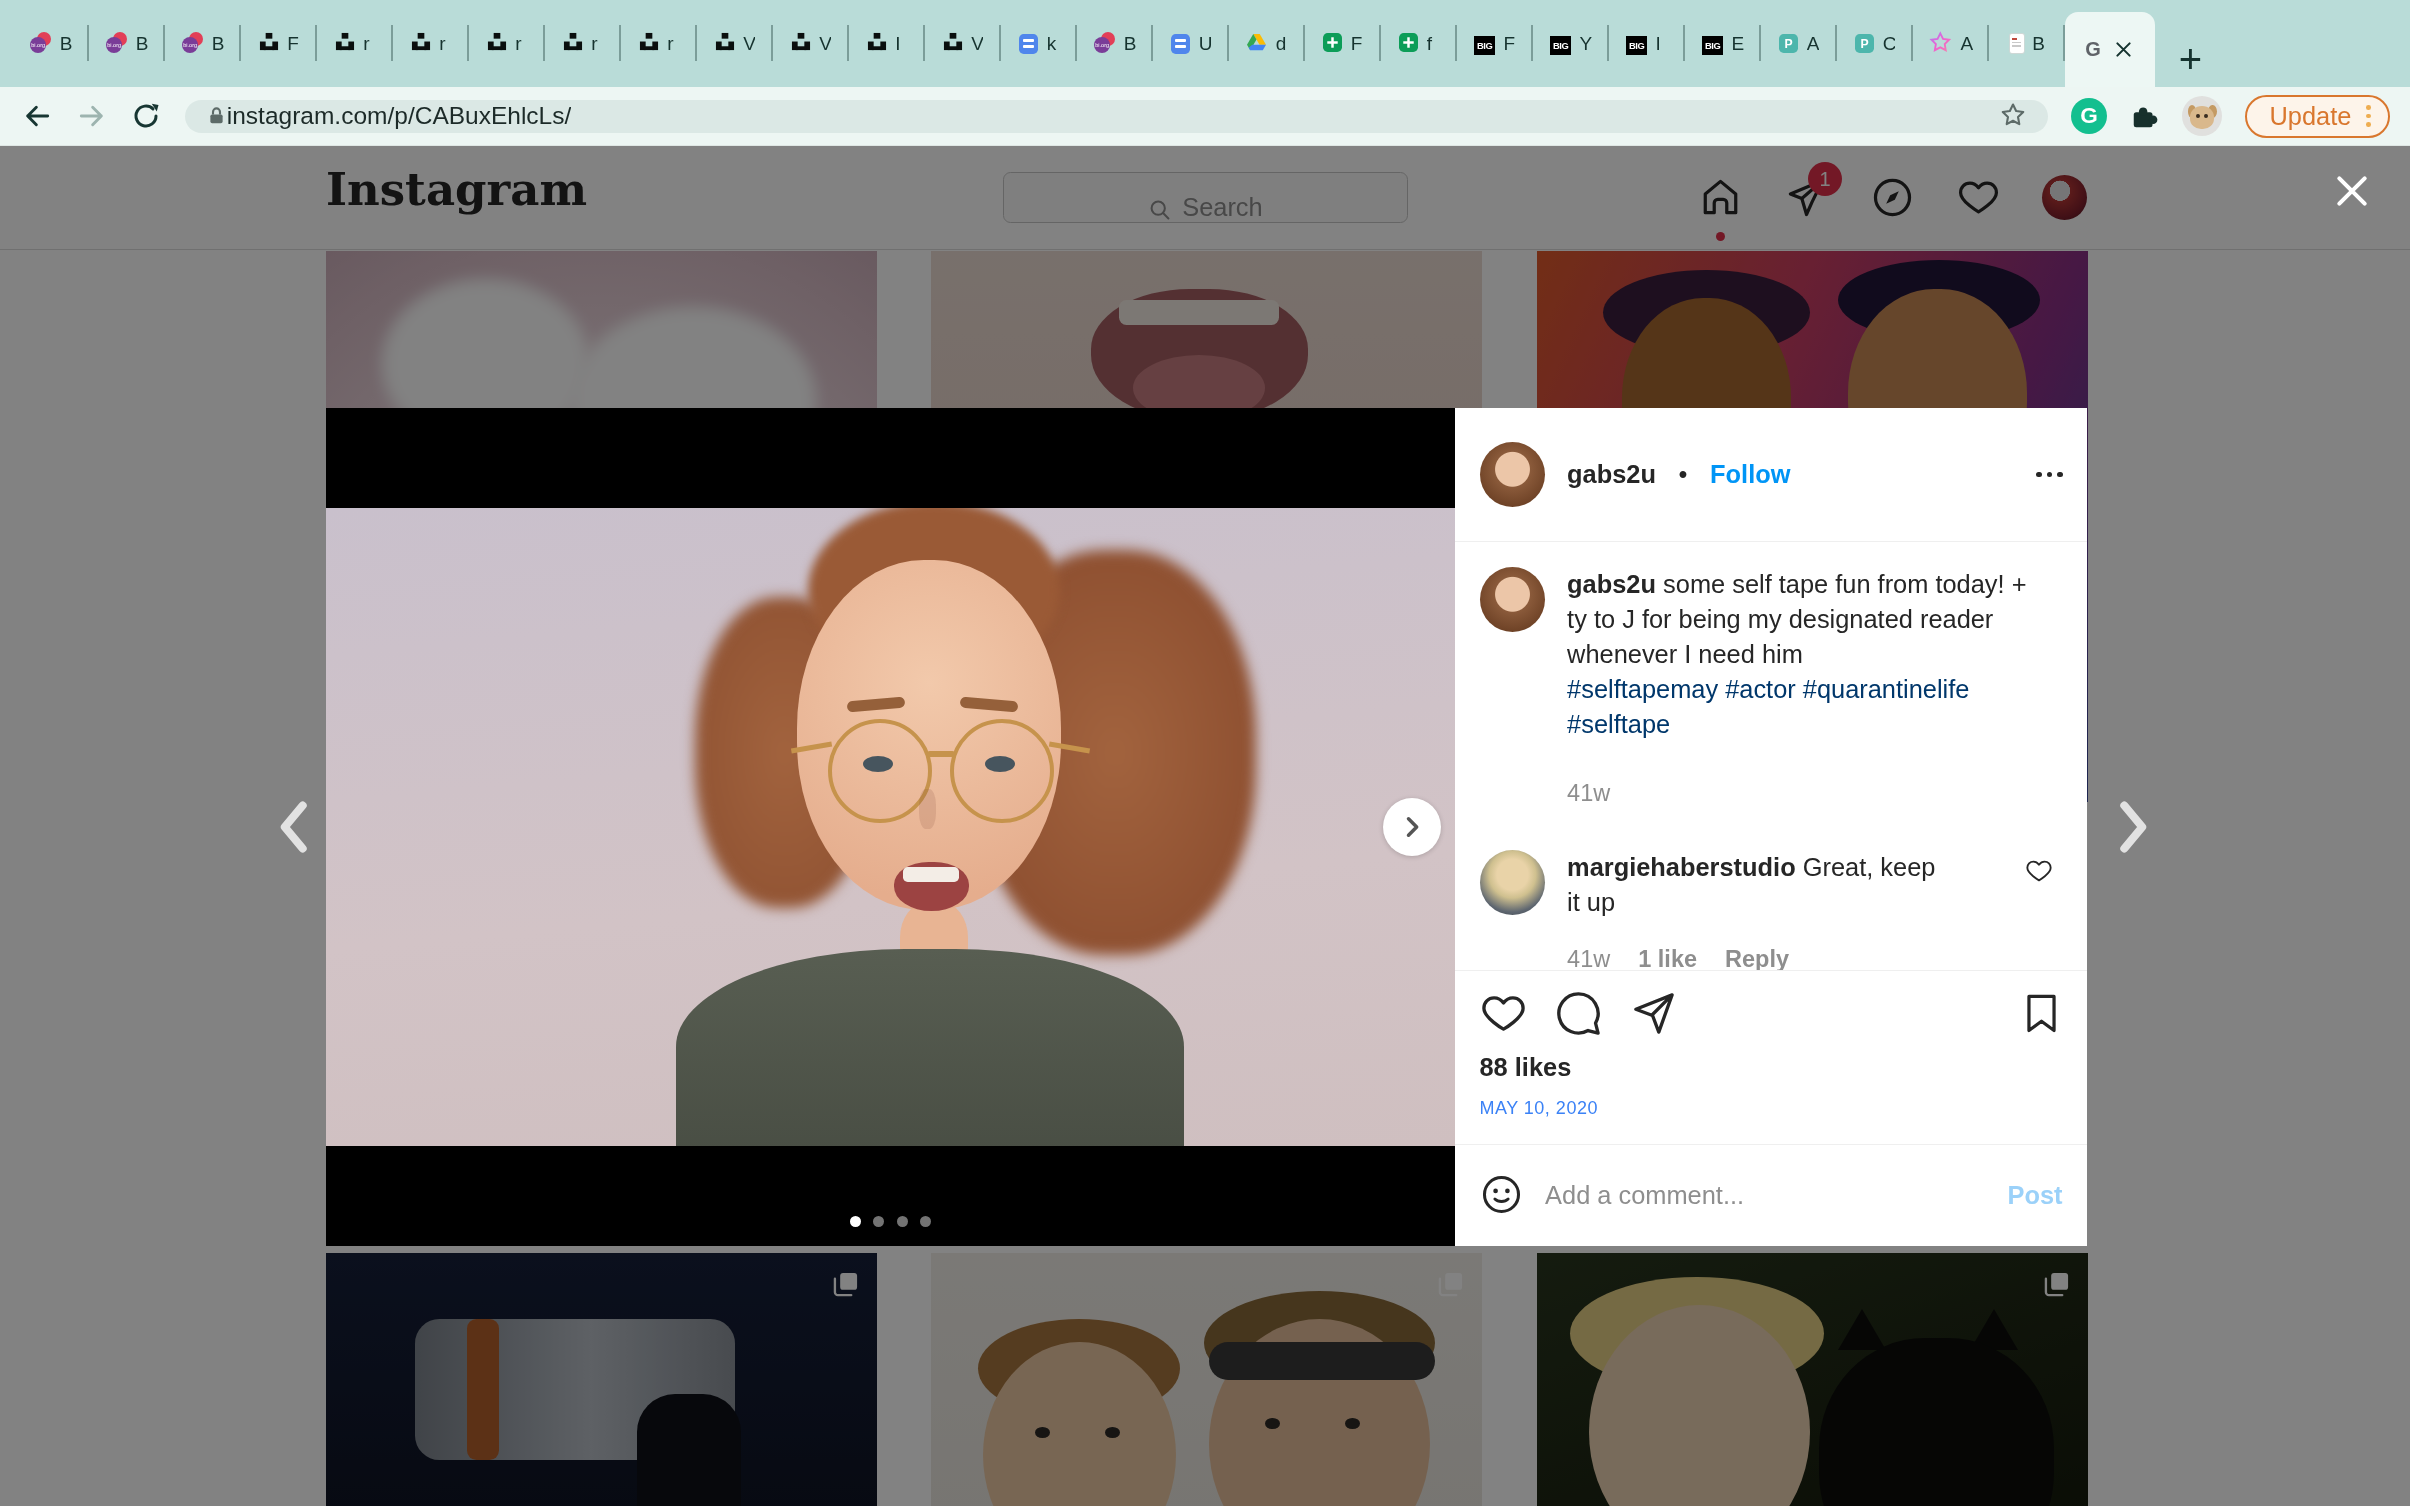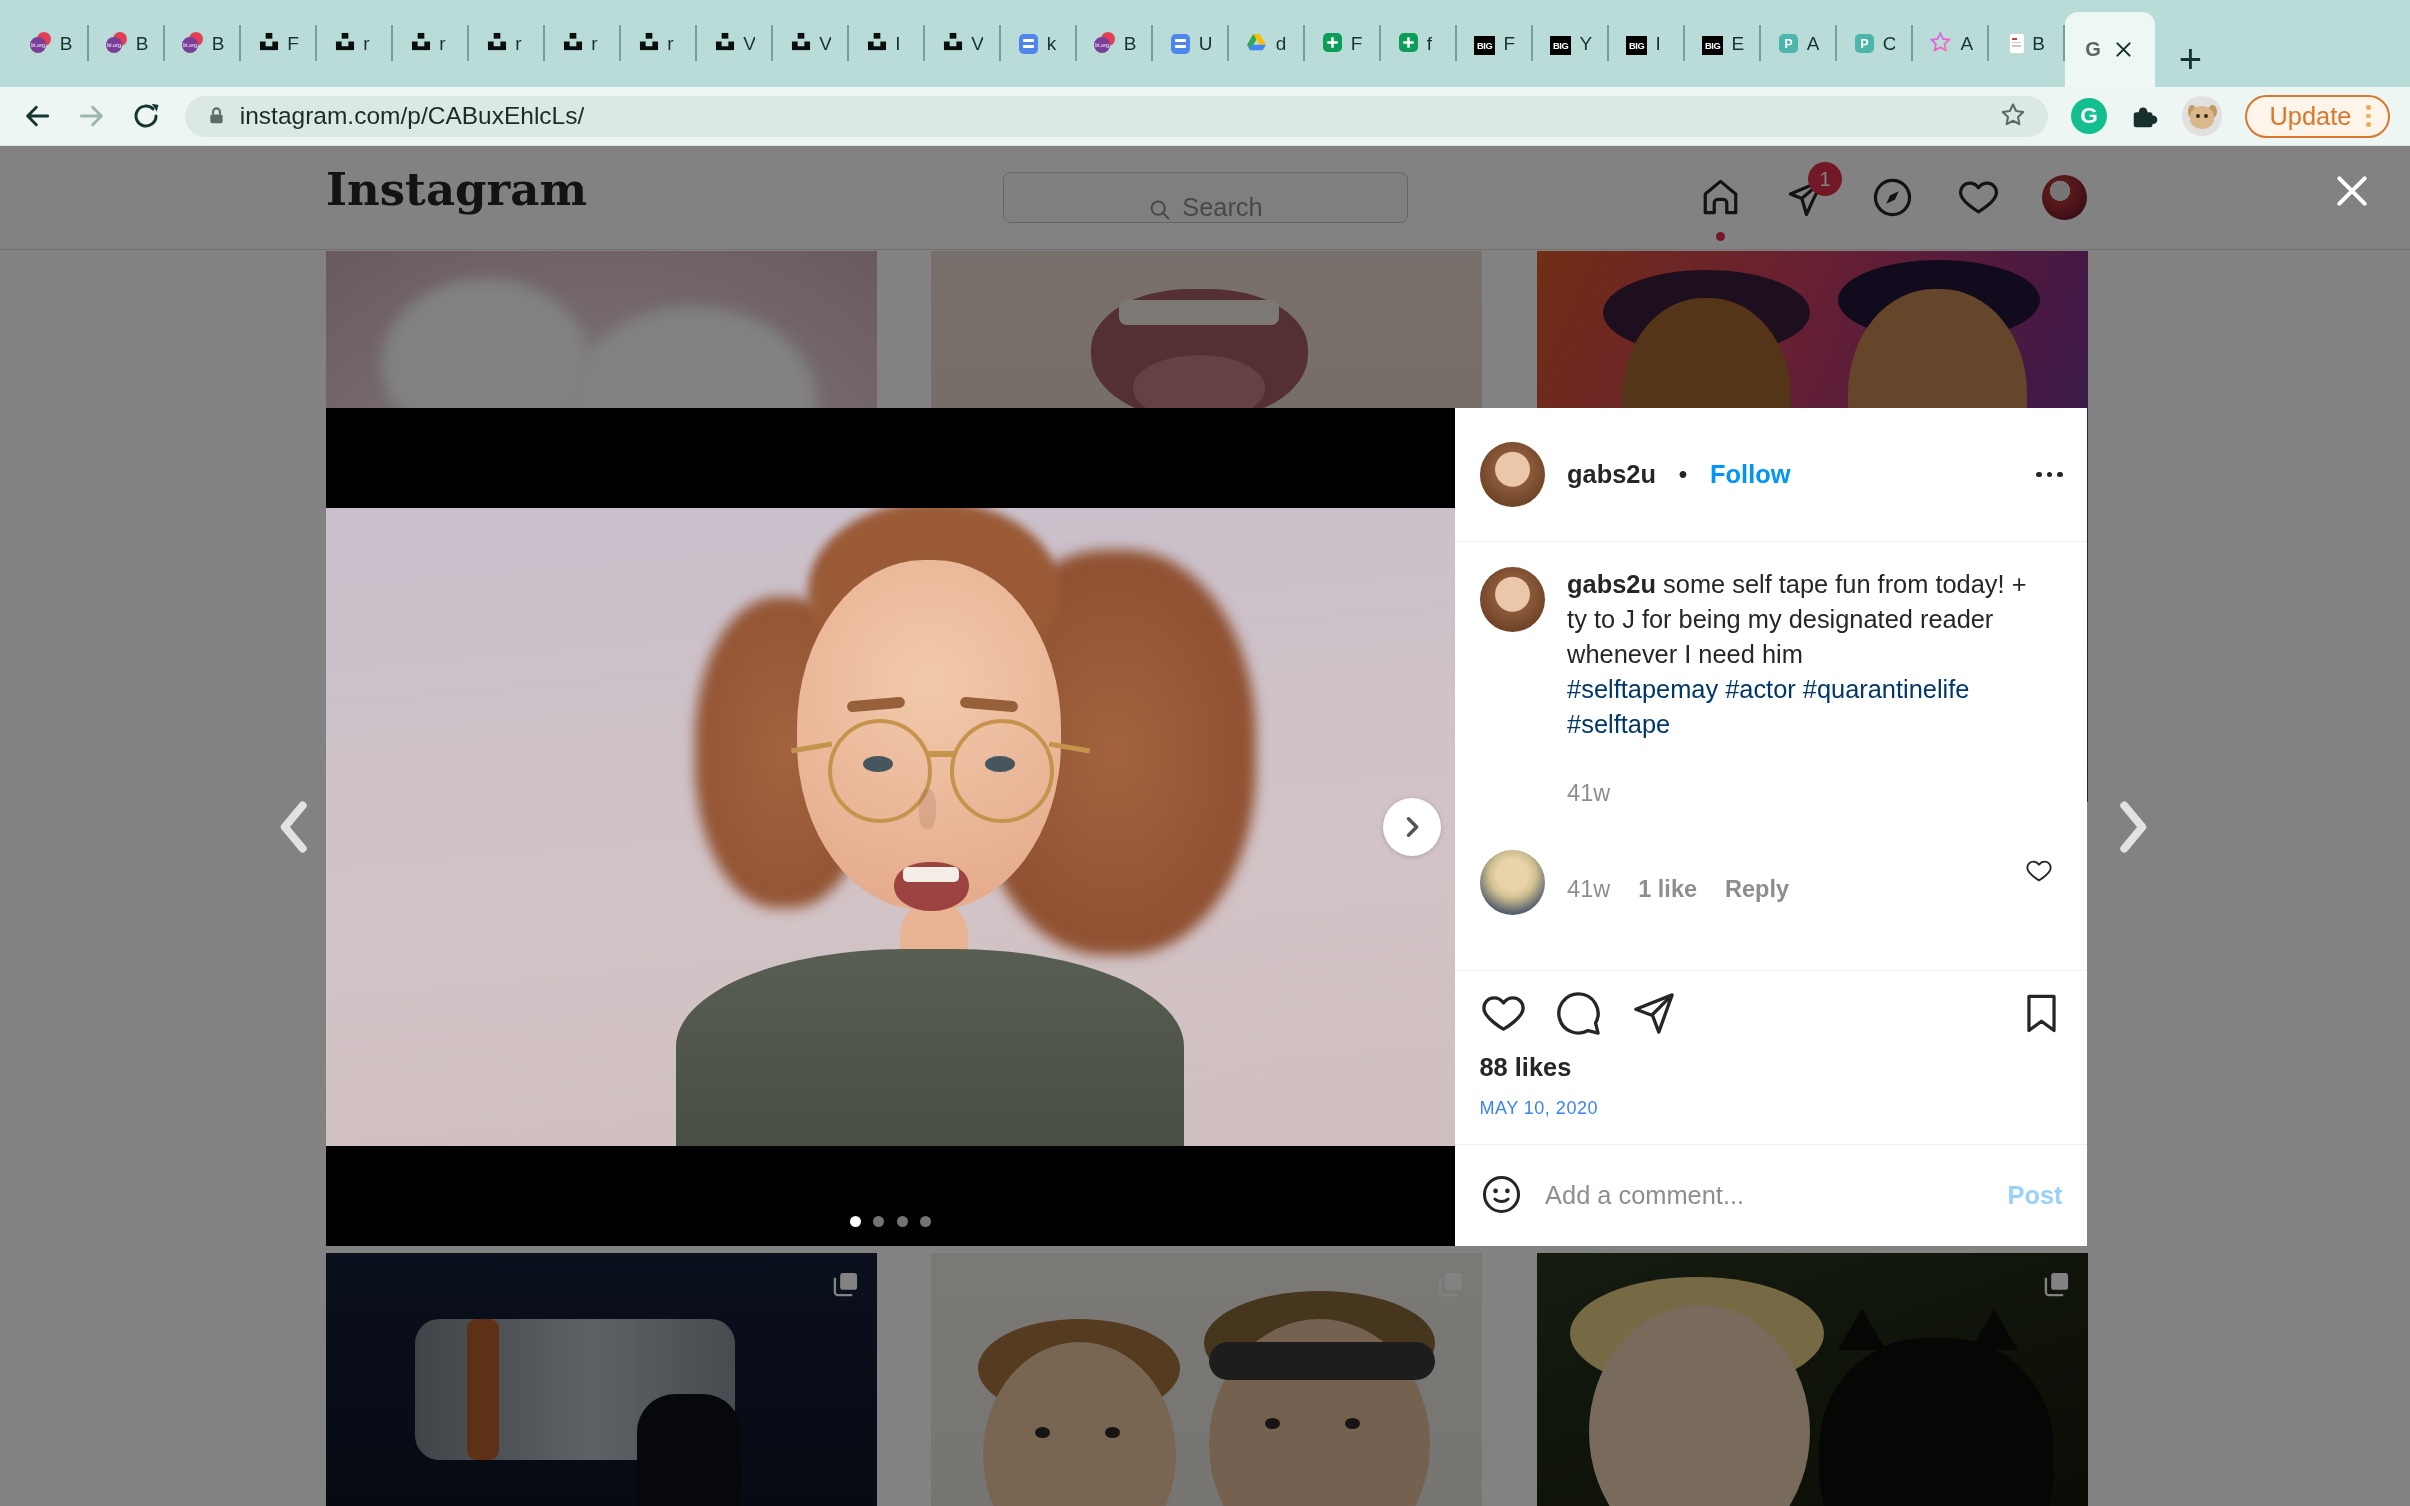--- a/index.html
+++ b/index.html
@@ -22,21 +22,21 @@
   .fv-gdocs span{display:block;width:10.4px;height:2.8px;background:#fff;border-radius:0.9px}
   .fv-gsheets,.fv-pteal{flex:none}
   .fv-pteal{width:19px;height:19px;background:#4db6ac;border-radius:4.7px;color:#fff;font-weight:bold;font-size:12.2px;display:flex;align-items:center;justify-content:center}
   .fv-big{background:#000;color:#fff;font-weight:bold;font-size:9.4px;letter-spacing:-0.5px;padding:3.8px 2.8px;line-height:1;flex:none}
   .fv-wdoc{width:14px;height:19px;background:#fff;border-radius:1.9px;display:flex;flex-direction:column;gap:1.9px;padding:3.8px 0 0 2.8px;box-shadow:0 0 0 0.9px #cfd8d6;flex:none}
   .fv-wdoc i{width:8.5px;height:1.9px;background:#c9c9c9}
   .fv-wdoc i:first-child{width:4.7px;background:#c04a3f}
 
   .toolbar{height:59px;background:#edf6f3;display:flex;align-items:center;padding:0 21px;gap:22.6px;border-bottom:0.9px solid rgba(0,0,0,.06)}
   .nav-btn{width:32px;height:32px;display:flex;align-items:center;justify-content:center;flex:none}
-  .urlpill{flex:1;height:41px;border-radius:21px;background:#dbe8e5;display:flex;align-items:center;padding:12px 21px;gap:13px;min-width:0}
+  .urlpill{flex:1;height:33px;border-radius:21px;background:#dbe8e5;display:flex;align-items:center;padding:12px 21px;min-width:0}
   .url-text{font-size:24.5px;color:#1c2a28;white-space:nowrap;overflow:hidden}
   .urlpill .spacer{flex:1}
   .ext-btn{flex:none;display:flex;align-items:center;justify-content:center}
   .grammarly{width:36px;height:36px;border-radius:50%;background:#13bf8f;color:#fff;font-weight:bold;font-size:22.6px;display:flex;align-items:center;justify-content:center}
   .tb-avatar{width:40px;height:40px;border-radius:50%;background:#e0e0de;position:relative;overflow:hidden;flex:none}
   .tb-avatar .df{position:absolute;left:7.5px;top:10.4px;width:24.5px;height:22.6px;border-radius:50% 50% 46% 46%;background:#d9b88c}
   .tb-avatar .de1,.tb-avatar .de2{position:absolute;top:8.5px;width:8.5px;height:13px;border-radius:50%;background:#c49a63}
   .tb-avatar .de1{left:5.6px}.tb-avatar .de2{right:5.6px}
   .tb-avatar .dy1,.tb-avatar .dy2{position:absolute;top:18px;width:3.8px;height:3.8px;border-radius:50%;background:#3a2d20}
   .tb-avatar .dy1{left:14px}.tb-avatar .dy2{right:14px}
@@ -577,20 +577,21 @@
           <span class="av av-gabs"></span>
           <div>
             <div class="ctext"><span class="bold">gabs2u</span> <span>some self tape fun from today! + ty to J for being my designated reader whenever I need him</span><span class="tags">#selftapemay #actor #quarantinelife #selftape</span></div>
             <div class="meta-time">41w</div>
           </div>
         </div>
 
         <div class="crow comment-block">
           <span class="av av-margie"></span>
           <div class="comment-text">
+            <div class="ctext"><span class="bold">margiehaberstudio</span> <span>Great, keep it up</span></div>
             <div class="cmeta">
               <span>41w</span>
               <span class="semib">1 like</span>
               <span class="semib">Reply</span>
             </div>
           </div>
           <span class="cheart">
             <svg width="28" height="28" viewBox="0 0 24 24">
                 <path d="M16.8 4C14.9 4 13.2 5 12 6.6 10.8 5 9.1 4 7.2 4 4.2 4 2 6.3 2 9.3c0 5 10 10.7 10 10.7s10-5.7 10-10.7c0-3-2.2-5.3-5.2-5.3z" fill="none" stroke="#262626" stroke-width="1.6" stroke-linejoin="round"></path>
               </svg>

